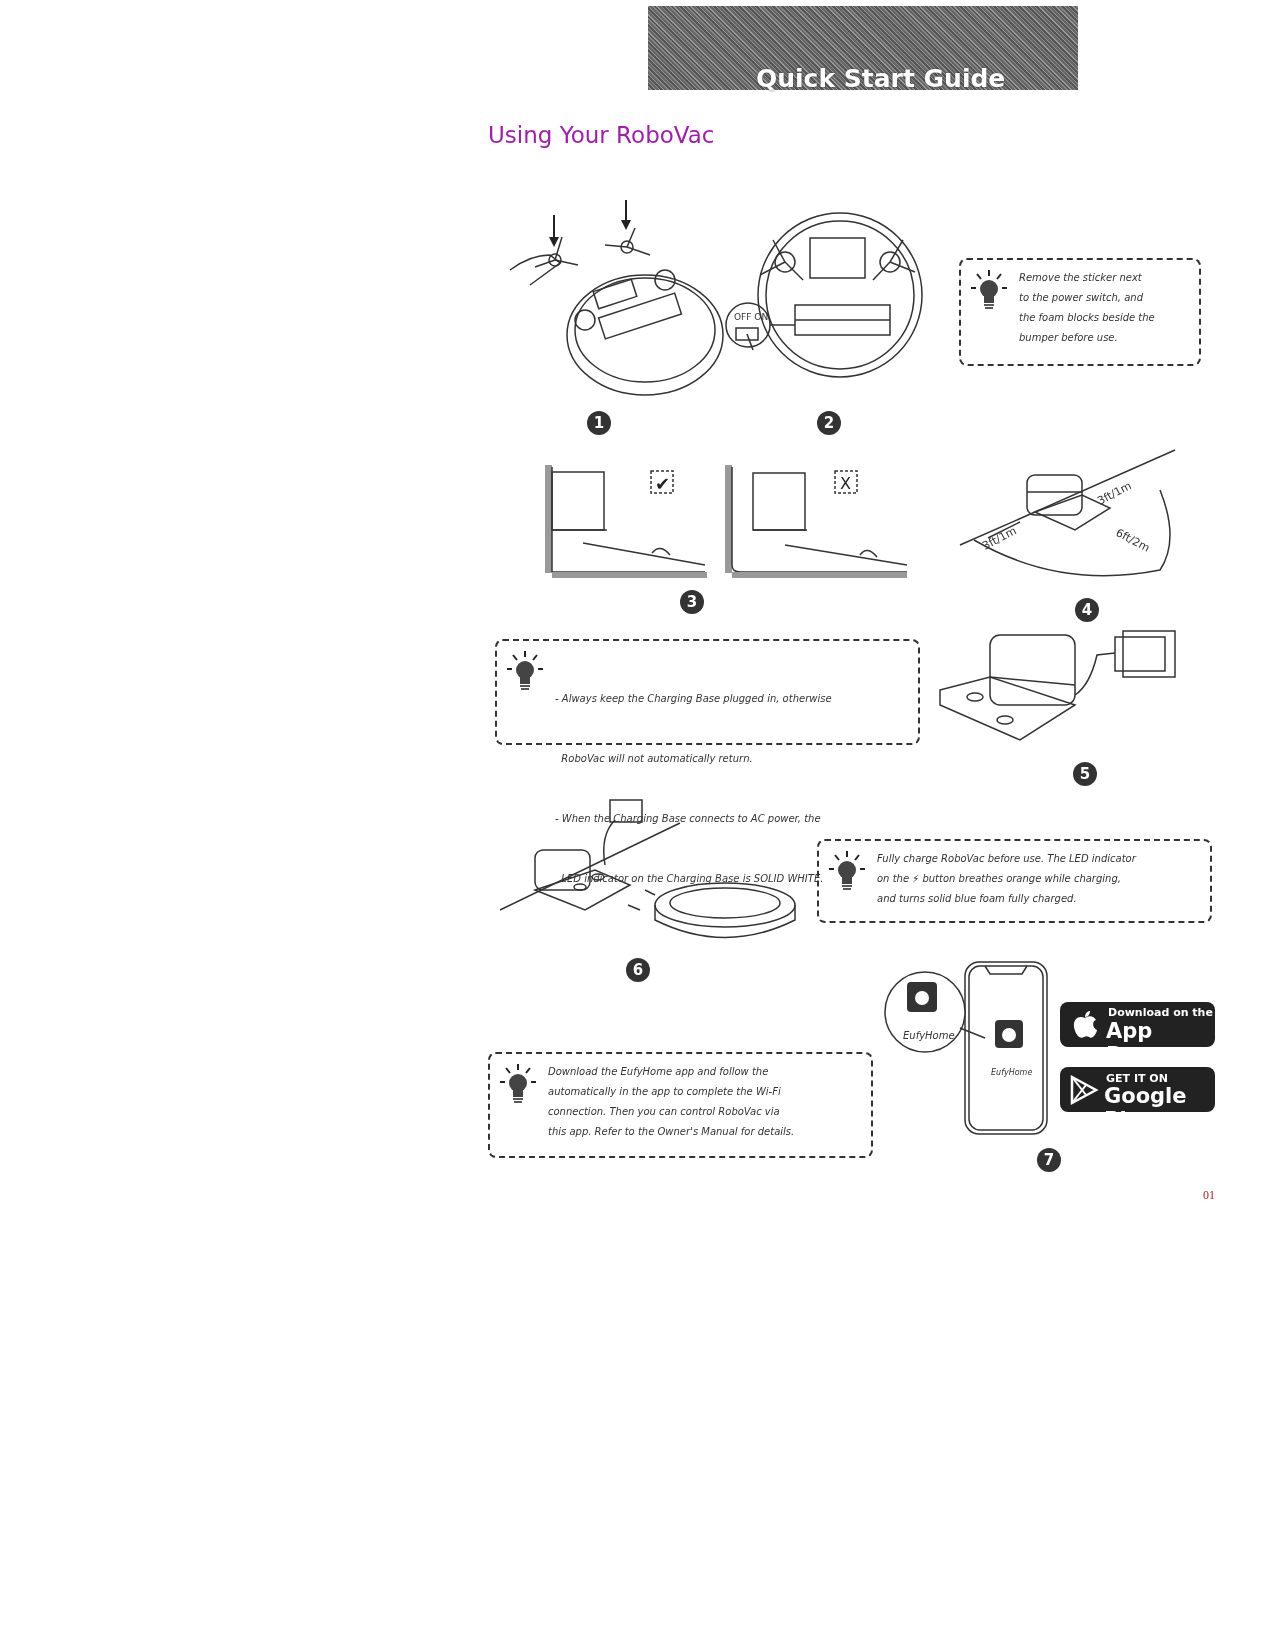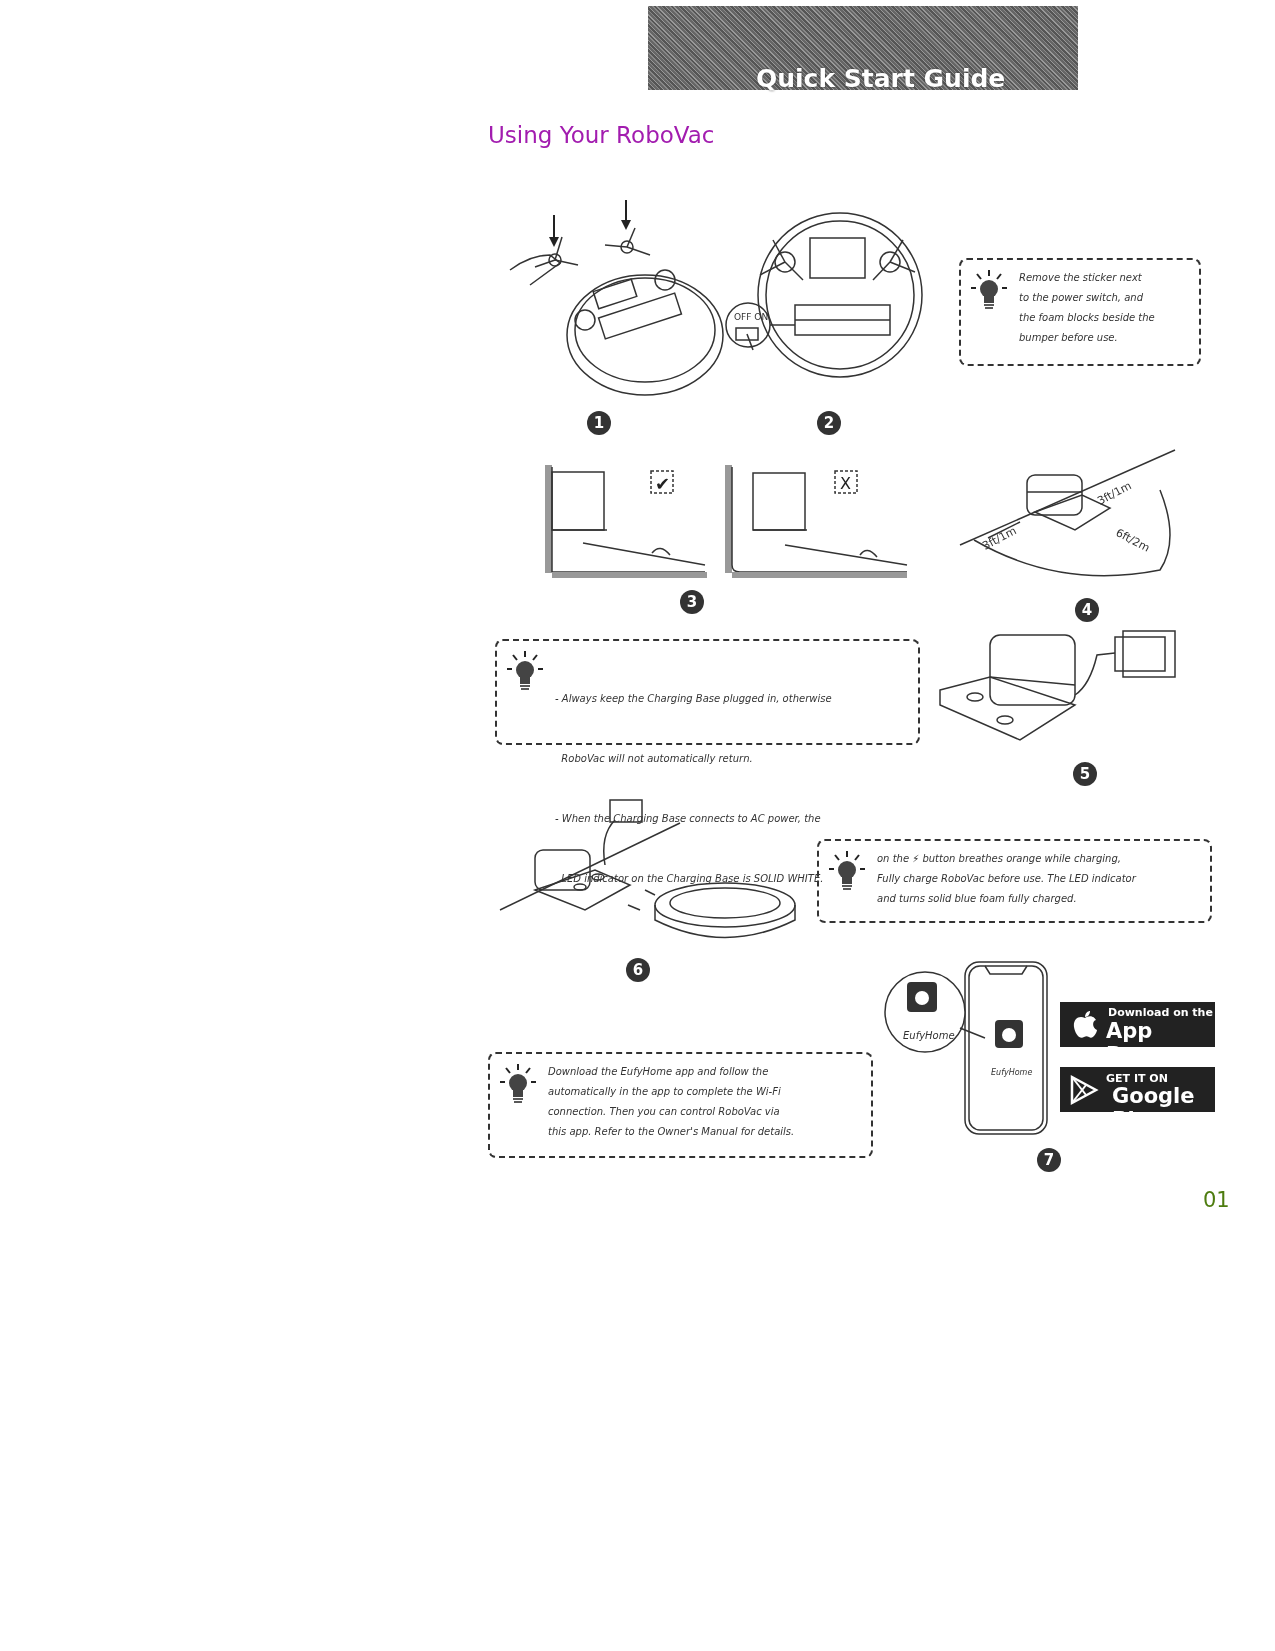--- a/index.html
+++ b/index.html
@@ -15,24 +15,24 @@
     border: 2px dashed #333; border-radius: 8px; box-sizing: border-box;
     font-family: "DejaVu Sans", sans-serif; font-style: italic; font-size: 10px; line-height: 20px; color: #333;
   }
   .tip .bulb { position: absolute; left: 8px; top: 8px; width: 40px; height: 44px; }
   .tip .text { position: absolute; left: 58px; top: 8px; right: 8px; }
   .step-num {
     width: 24px; height: 24px; border-radius: 50%; background: #333; color: #fff;
     font-weight: bold; font-size: 15px; text-align: center; line-height: 24px; font-family: "DejaVu Sans", sans-serif;
   }
   svg { overflow: visible; }
-  .store-btn { background: #222; color: #fff; border-radius: 0; }
+  .store-btn { background: #222; color: #fff; border-radius: 8px; }
   .store-btn .small { position: absolute; font-size: 11px; font-weight: bold; }
   .store-btn .big { position: absolute; font-size: 21px; font-weight: bold; }
-  .page-num { left: 1203px; top: 1188px; font-size: 21px; color: #4d7c0f; }
+  .page-num { left: 1203px; top: 1188px; font-size: 12px; color: #b91c1c; font-family: Liberation Serif, serif; }
   .ital { font-style: italic; font-size: 10px; color: #333; }
 </style>
 </head>
 <body>
 
 <div class="abs banner">
   <span class="title">Quick Start Guide</span>
 </div>
 <div class="abs section-title">Using Your RoboVac</div>
 
@@ -221,22 +221,22 @@
     <line x1="8" y1="6" x2="12" y2="11" stroke="#222" stroke-width="2"></line>
     <line x1="32" y1="6" x2="28" y2="11" stroke="#222" stroke-width="2"></line>
     <line x1="2" y1="20" x2="7" y2="20" stroke="#222" stroke-width="2"></line>
     <line x1="33" y1="20" x2="38" y2="20" stroke="#222" stroke-width="2"></line>
     <circle cx="20" cy="21" r="9" fill="#444"></circle>
     <rect x="15" y="28" width="10" height="7" fill="#444"></rect>
     <line x1="15" y1="37" x2="25" y2="37" stroke="#222" stroke-width="1.5"></line>
     <line x1="16" y1="40" x2="24" y2="40" stroke="#222" stroke-width="1.5"></line>
   </svg>
   <div class="text">
+    <div>Fully charge RoboVac before use. The LED indicator</div>
     <div>on the ⚡ button breathes orange while charging,</div>
-    <div>Fully charge RoboVac before use. The LED indicator</div>
     <div>and turns solid blue foam fully charged.</div>
   </div>
 </div>
 
 <div class="abs" style="left:885px;top:960px;width:170px;height:180px;">
   <svg width="170" height="180" viewBox="0 0 170 180">
     <g stroke="#333" fill="none" stroke-width="1.5">
       <rect x="80" y="2" width="82" height="172" rx="14"></rect>
       <rect x="84" y="6" width="74" height="164" rx="11"></rect>
       <path d="M100 6 L105 14 L137 14 L142 6"></path>
@@ -260,21 +260,21 @@
   <span class="small" style="left:48px;top:4px;">Download on the</span>
   <span class="big" style="left:46px;top:17px;">App Remove</span>
 </div>
 <div class="abs store-btn" style="left:1060px;top:1067px;width:155px;height:45px;">
   <svg class="abs" style="left:10px;top:8px;" width="28" height="30" viewBox="0 0 28 30">
     <path d="M2 2 L26 15 L2 28 Z" fill="none" stroke="#fff" stroke-width="2.5"></path>
     <line x1="2" y1="2" x2="16" y2="20" stroke="#fff" stroke-width="2"></line>
     <line x1="2" y1="28" x2="16" y2="10" stroke="#fff" stroke-width="2"></line>
   </svg>
   <span class="small" style="left:46px;top:5px;">GET IT ON</span>
-  <span class="big" style="left:52px;top:17px;">Google Play</span>
+  <span class="big" style="left:44px;top:17px;">Google Play</span>
 </div>
 <div class="abs step-num" style="left:1037px;top:1148px;">7</div>
 
 <div class="abs tip" style="left:488px;top:1052px;width:385px;height:106px;">
   <svg class="bulb" viewBox="0 0 40 44">
     <line x1="20" y1="2" x2="20" y2="8" stroke="#222" stroke-width="2"></line>
     <line x1="8" y1="6" x2="12" y2="11" stroke="#222" stroke-width="2"></line>
     <line x1="32" y1="6" x2="28" y2="11" stroke="#222" stroke-width="2"></line>
     <line x1="2" y1="20" x2="7" y2="20" stroke="#222" stroke-width="2"></line>
     <line x1="33" y1="20" x2="38" y2="20" stroke="#222" stroke-width="2"></line>

